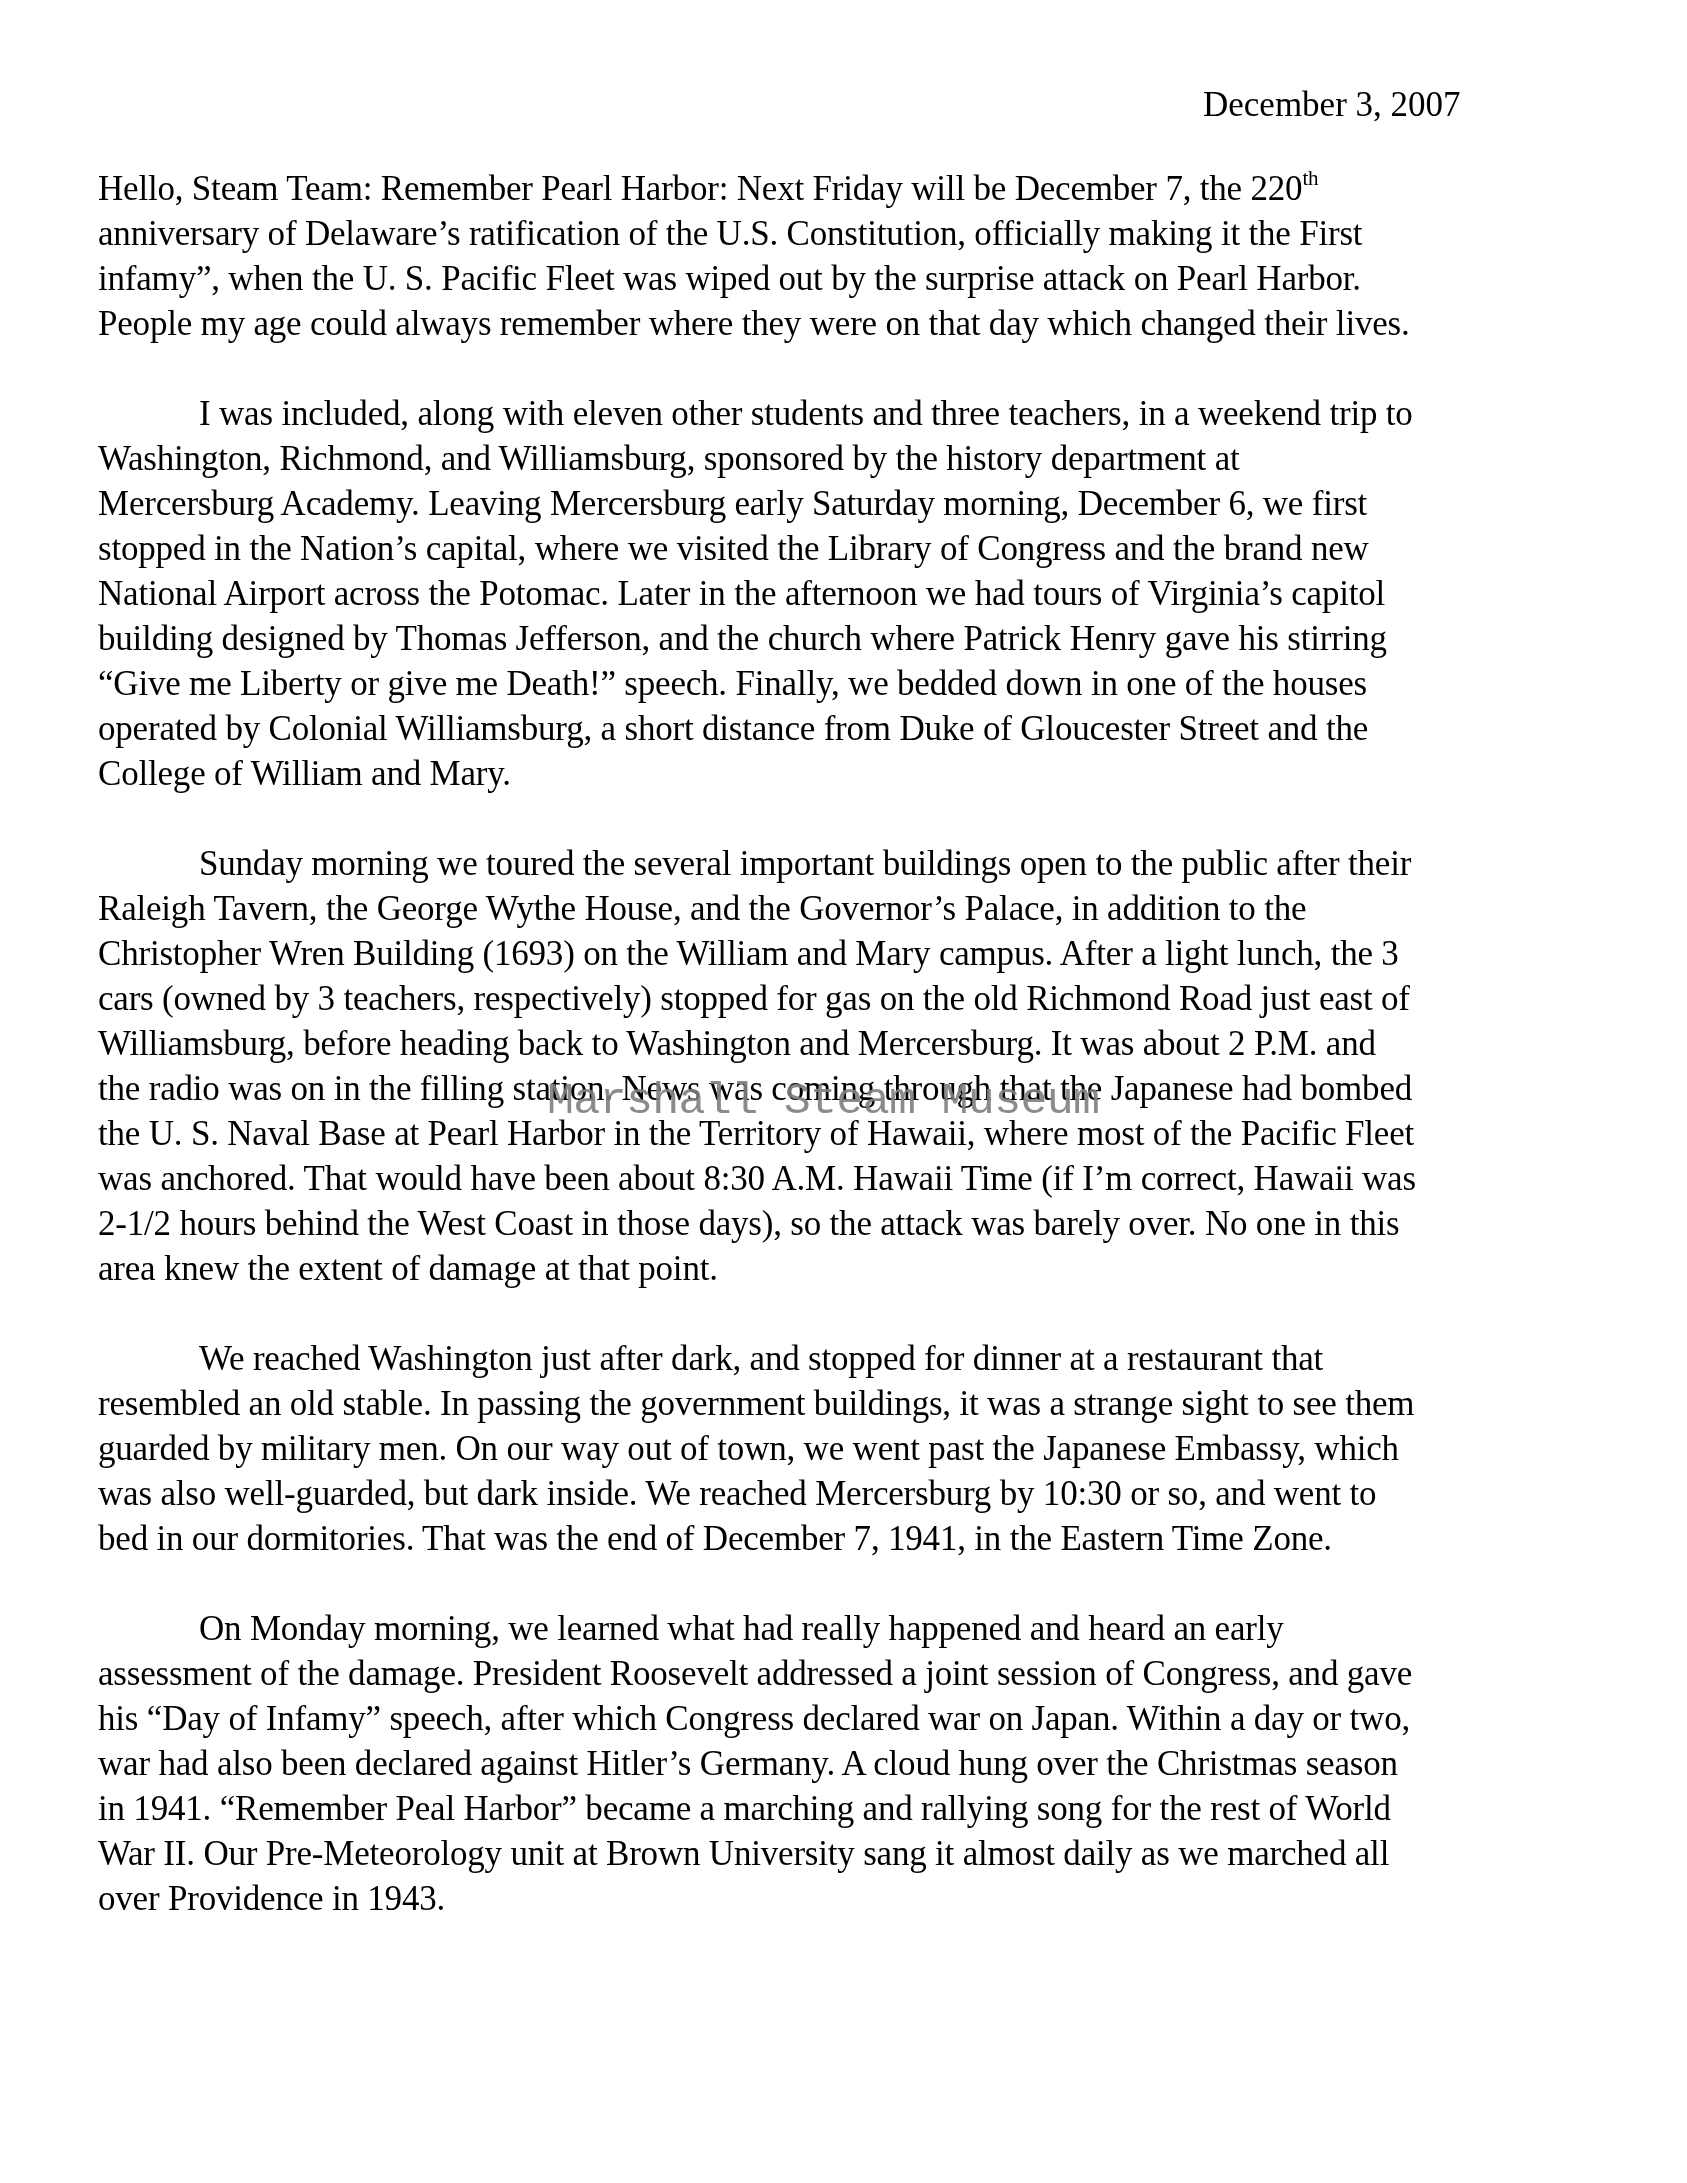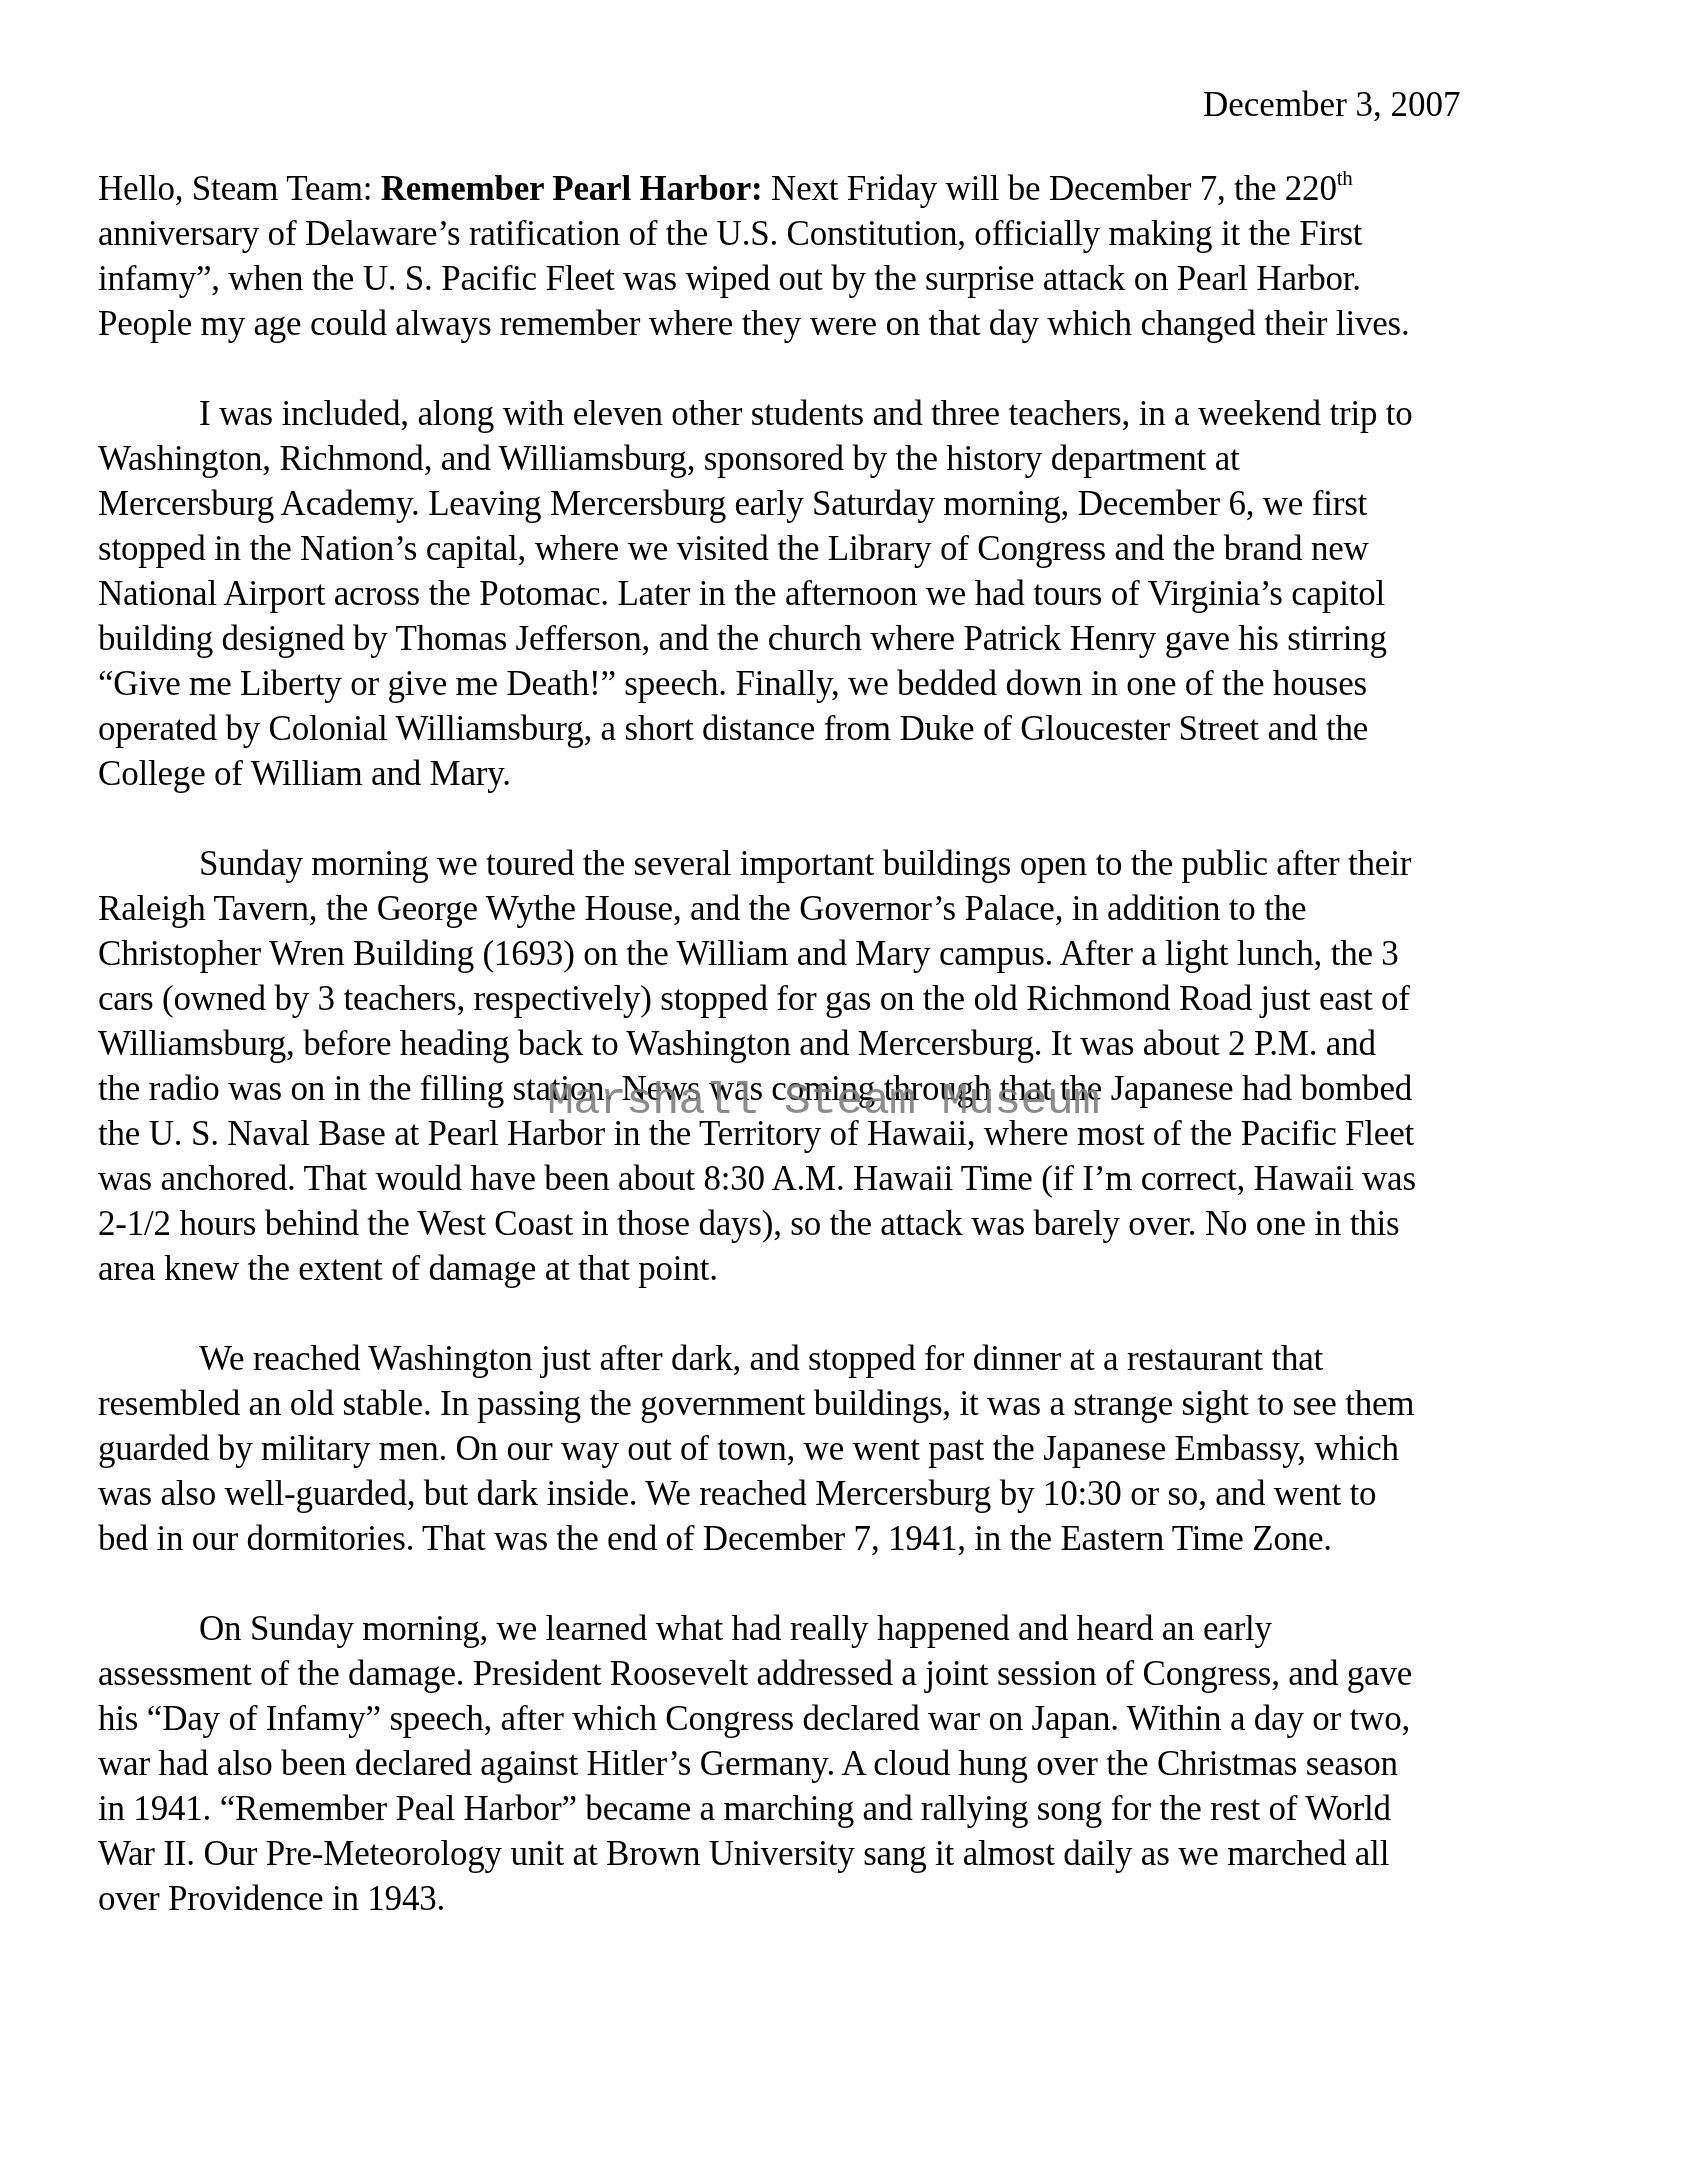--- a/index.html
+++ b/index.html
@@ -43,21 +43,21 @@
       margin: 0 0 45px 0;
       text-align: left;
       letter-spacing: -0.2px;
       word-spacing: 0px;
     }
     .line {
       display: block;
       white-space: nowrap;
     }
     .bold {
-      font-weight: bold;
+      font-weight: normal;
     }
     sup.ord {
       font-size: 21px;
       line-height: 0;
       vertical-align: 15.5px;
     }
     .watermark {
       position: absolute;
       left: 547px;
       top: 1074px;
@@ -114,21 +114,21 @@
 
     <p class="para">
       <span class="line" style="padding-left:101px">We reached Washington just after dark, and stopped for dinner at a restaurant that</span>
       <span class="line">resembled an old stable.  In passing the government buildings, it was a strange sight to see them</span>
       <span class="line">guarded by military men.  On our way out of town, we went past the Japanese Embassy, which</span>
       <span class="line">was also well-guarded, but dark inside.  We reached Mercersburg by 10:30 or so, and went to</span>
       <span class="line">bed in our dormitories.  That was the end of December 7, 1941, in the Eastern Time Zone.</span>
     </p>
 
     <p class="para">
-      <span class="line" style="padding-left:101px">On Sunday morning, we learned what had really happened and heard an early</span>
+      <span class="line" style="padding-left:101px">On Monday morning, we learned what had really happened and heard an early</span>
       <span class="line">assessment of the damage.  President Roosevelt addressed a joint session of Congress, and gave</span>
       <span class="line">his “Day of Infamy” speech, after which Congress declared war on Japan.  Within a day or two,</span>
       <span class="line">war had also been declared against Hitler’s Germany.  A cloud hung over the Christmas season</span>
       <span class="line">in 1941.  “Remember Peal Harbor” became a marching and rallying song for the rest of World</span>
       <span class="line">War II.  Our Pre-Meteorology unit at Brown University sang it almost daily as we marched all</span>
       <span class="line">over Providence in 1943.</span>
     </p>
 
   </div>
 

